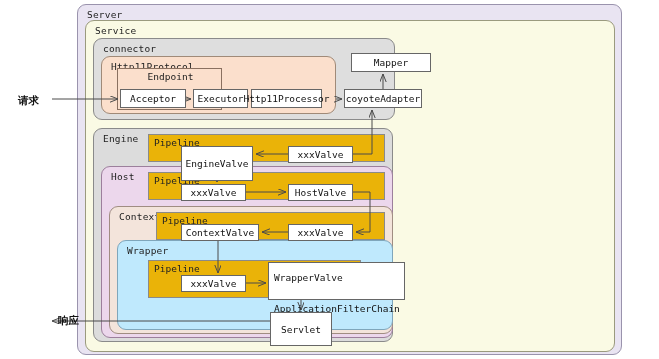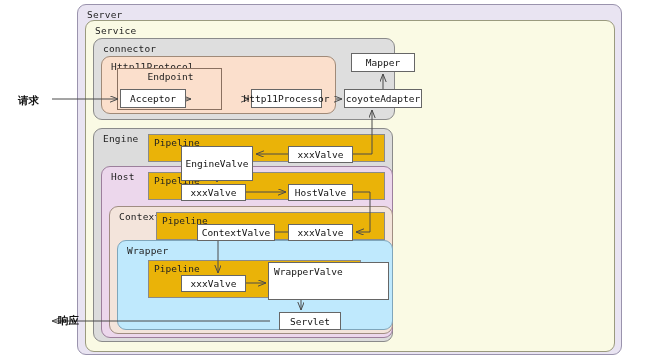--- a/index.html
+++ b/index.html
@@ -50,33 +50,33 @@
   
   .node{
     position:absolute;background:#ffffff;border:1px solid #666;box-sizing:border-box;
     display:flex;align-items:center;justify-content:center;
     font-size:9.5px;color:#111;white-space:nowrap;
   }
   #n-acceptor   {left:120px;top:89px; width:66px; height:19px;}
   #n-executor   {left:193px;top:89px; width:55px; height:19px;}
   #n-http11proc {left:251px;top:89px; width:71px; height:19px;}
   #n-coyote     {left:344px;top:89px; width:78px; height:19px;}
-  #n-mapper     {left:351px;top:53px; width:64px; height:19px;}
+  #n-mapper     {left:351px;top:53px; width:80px; height:19px;}
   #n-enginevalve{left:181px;top:146px;width:72px; height:35px;}
   #n-xxx-engine {left:288px;top:146px;width:65px; height:17px;}
   #n-xxx-host   {left:181px;top:184px;width:65px; height:17px;}
   #n-hostvalve  {left:288px;top:184px;width:65px; height:17px;}
-  #n-ctxvalve   {left:197px;top:224px;width:78px; height:17px;}
+  #n-ctxvalve   {left:181px;top:224px;width:78px; height:17px;}
   #n-xxx-context{left:288px;top:224px;width:65px; height:17px;}
   #n-xxx-wrapper{left:181px;top:275px;width:65px; height:17px;}
-  #n-servlet    {left:279px;top:312px;width:62px; height:18px;}
+  #n-servlet    {left:270px;top:312px;width:62px; height:34px;}
   #n-wrappervalve{
-    left:268px;top:262px;width:121px;height:38px;background:#ffffff;border:1px solid #666;
+    left:268px;top:262px;width:137px;height:38px;background:#ffffff;border:1px solid #666;
     box-sizing:border-box;position:absolute;display:flex;flex-direction:column;
-    align-items:flex-start;justify-content:space-between;padding:3px 5px;gap:20px;
+    align-items:flex-start;justify-content:space-between;padding:9px 5px;gap:20px;
   }
   #n-wrappervalve span{font-size:9.5px;color:#111;white-space:nowrap;}
 
   
   svg.wires{position:absolute;left:0;top:0;width:659px;height:359px;overflow:visible;pointer-events:none;}
 
   
   .side-label{
     position:absolute;font-family:"DejaVu Sans","Liberation Sans",sans-serif;
     font-size:10.5px;font-weight:bold;color:#111;white-space:nowrap;
@@ -173,34 +173,36 @@
 
       <path d="M246,283 L266,283" marker-end="url(#ah)"></path>
 
       <path d="M301,300 L301,310" marker-end="url(#ah)"></path>
 
       <path d="M270,321 L52,321" marker-end="url(#ah)"></path>
     </g>
   </svg>
 
   <div class="node" id="n-acceptor">Acceptor</div>
+  <div class="node" id="n-executor">Executor</div>
   <div class="node" id="n-http11proc">Http11Processor</div>
   <div class="node" id="n-coyote">coyoteAdapter</div>
   <div class="node" id="n-mapper">Mapper</div>
 
   <div class="node" id="n-enginevalve">EngineValve</div>
   <div class="node" id="n-xxx-engine">xxxValve</div>
   <div class="node" id="n-xxx-host">xxxValve</div>
   <div class="node" id="n-hostvalve">HostValve</div>
   <div class="node" id="n-ctxvalve">ContextValve</div>
   <div class="node" id="n-xxx-context">xxxValve</div>
   <div class="node" id="n-xxx-wrapper">xxxValve</div>
 
   <div id="n-wrappervalve">
     <span>WrapperValve</span>
+    <span>ApplicationFilterChain</span>
   </div>
 
   <div class="node" id="n-servlet">Servlet</div>
 
   <div class="side-label" id="lbl-request">请求</div>
   <div class="side-label" id="lbl-response">响应</div>
 
 </div>
 
 </body></html>

